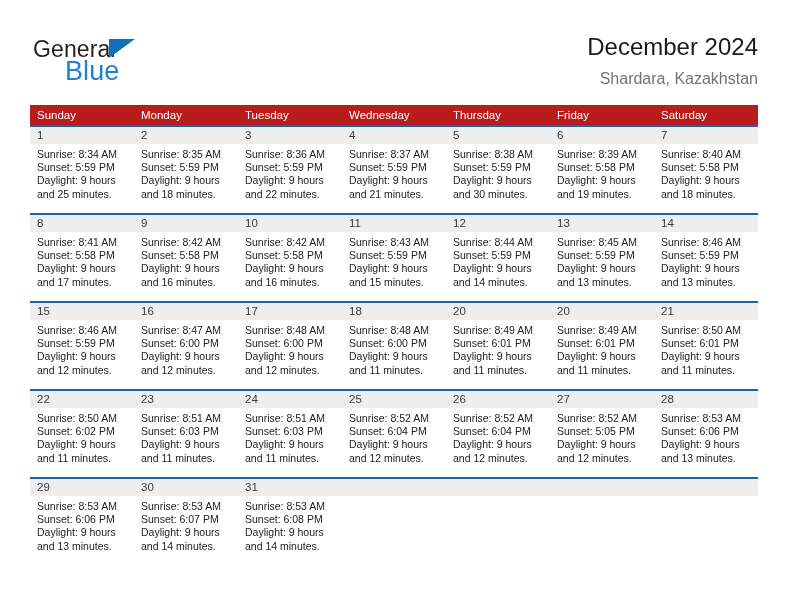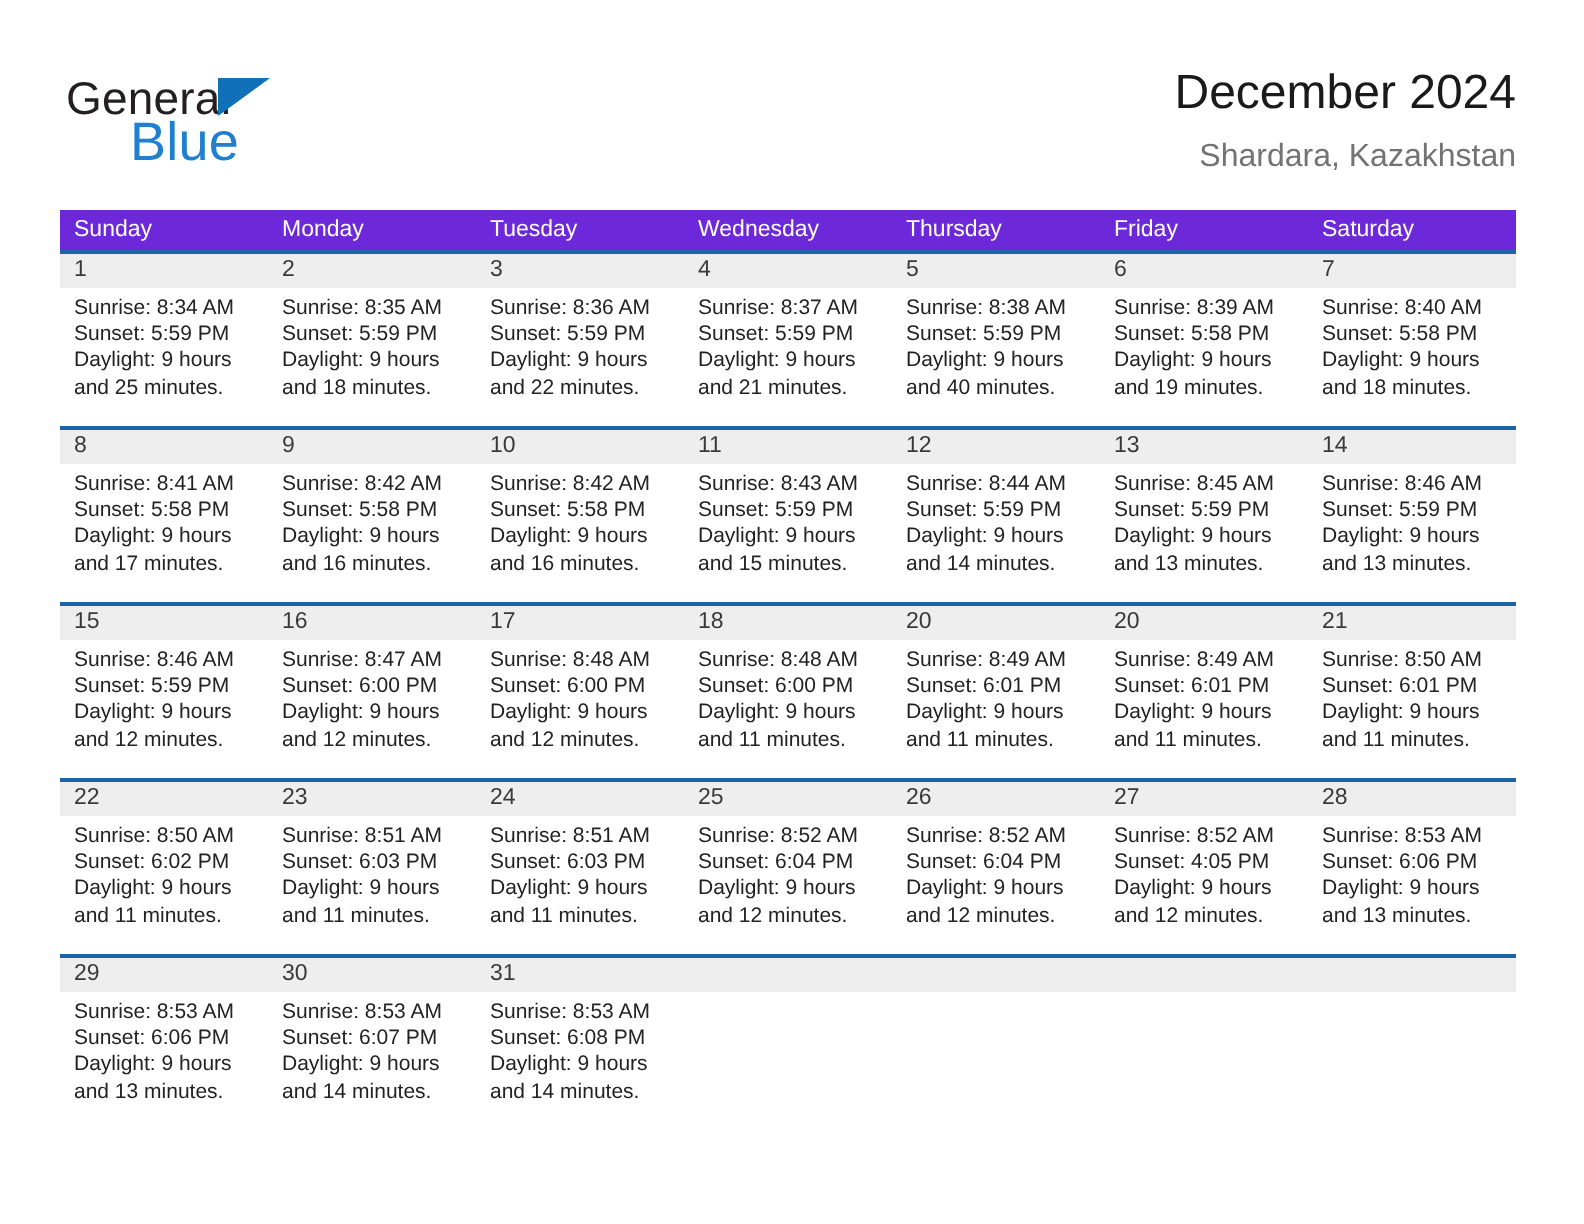--- a/index.html
+++ b/index.html
@@ -101,21 +101,21 @@
     table-layout: fixed;
   }
   .calendar th,
   .calendar td {
     width: 104px;
     padding: 0;
     vertical-align: top;
   }
 
   .calendar thead th {
-    background: #6d28d9;
+    background: #b91c1c;
     color: #ffffff;
     font-size: 11.5px;
     font-weight: normal;
     text-align: left;
     height: 20px;
     line-height: 20px;
     padding: 0 0 0 7px;
   }
 
   .week-row td {
@@ -223,21 +223,21 @@
             <div>Daylight: 9 hours</div>
             <div>and 21 minutes.</div>
           </div>
         </td>
         <td>
           <div class="daynum">5</div>
           <div class="cell-body">
             <div>Sunrise: 8:38 AM</div>
             <div>Sunset: 5:59 PM</div>
             <div>Daylight: 9 hours</div>
-            <div>and 40 minutes.</div>
+            <div>and 30 minutes.</div>
           </div>
         </td>
         <td>
           <div class="daynum">6</div>
           <div class="cell-body">
             <div>Sunrise: 8:39 AM</div>
             <div>Sunset: 5:58 PM</div>
             <div>Daylight: 9 hours</div>
             <div>and 19 minutes.</div>
           </div>
@@ -428,21 +428,21 @@
             <div>Sunrise: 8:52 AM</div>
             <div>Sunset: 6:04 PM</div>
             <div>Daylight: 9 hours</div>
             <div>and 12 minutes.</div>
           </div>
         </td>
         <td>
           <div class="daynum">27</div>
           <div class="cell-body">
             <div>Sunrise: 8:52 AM</div>
-            <div>Sunset: 4:05 PM</div>
+            <div>Sunset: 5:05 PM</div>
             <div>Daylight: 9 hours</div>
             <div>and 12 minutes.</div>
           </div>
         </td>
         <td>
           <div class="daynum">28</div>
           <div class="cell-body">
             <div>Sunrise: 8:53 AM</div>
             <div>Sunset: 6:06 PM</div>
             <div>Daylight: 9 hours</div>

